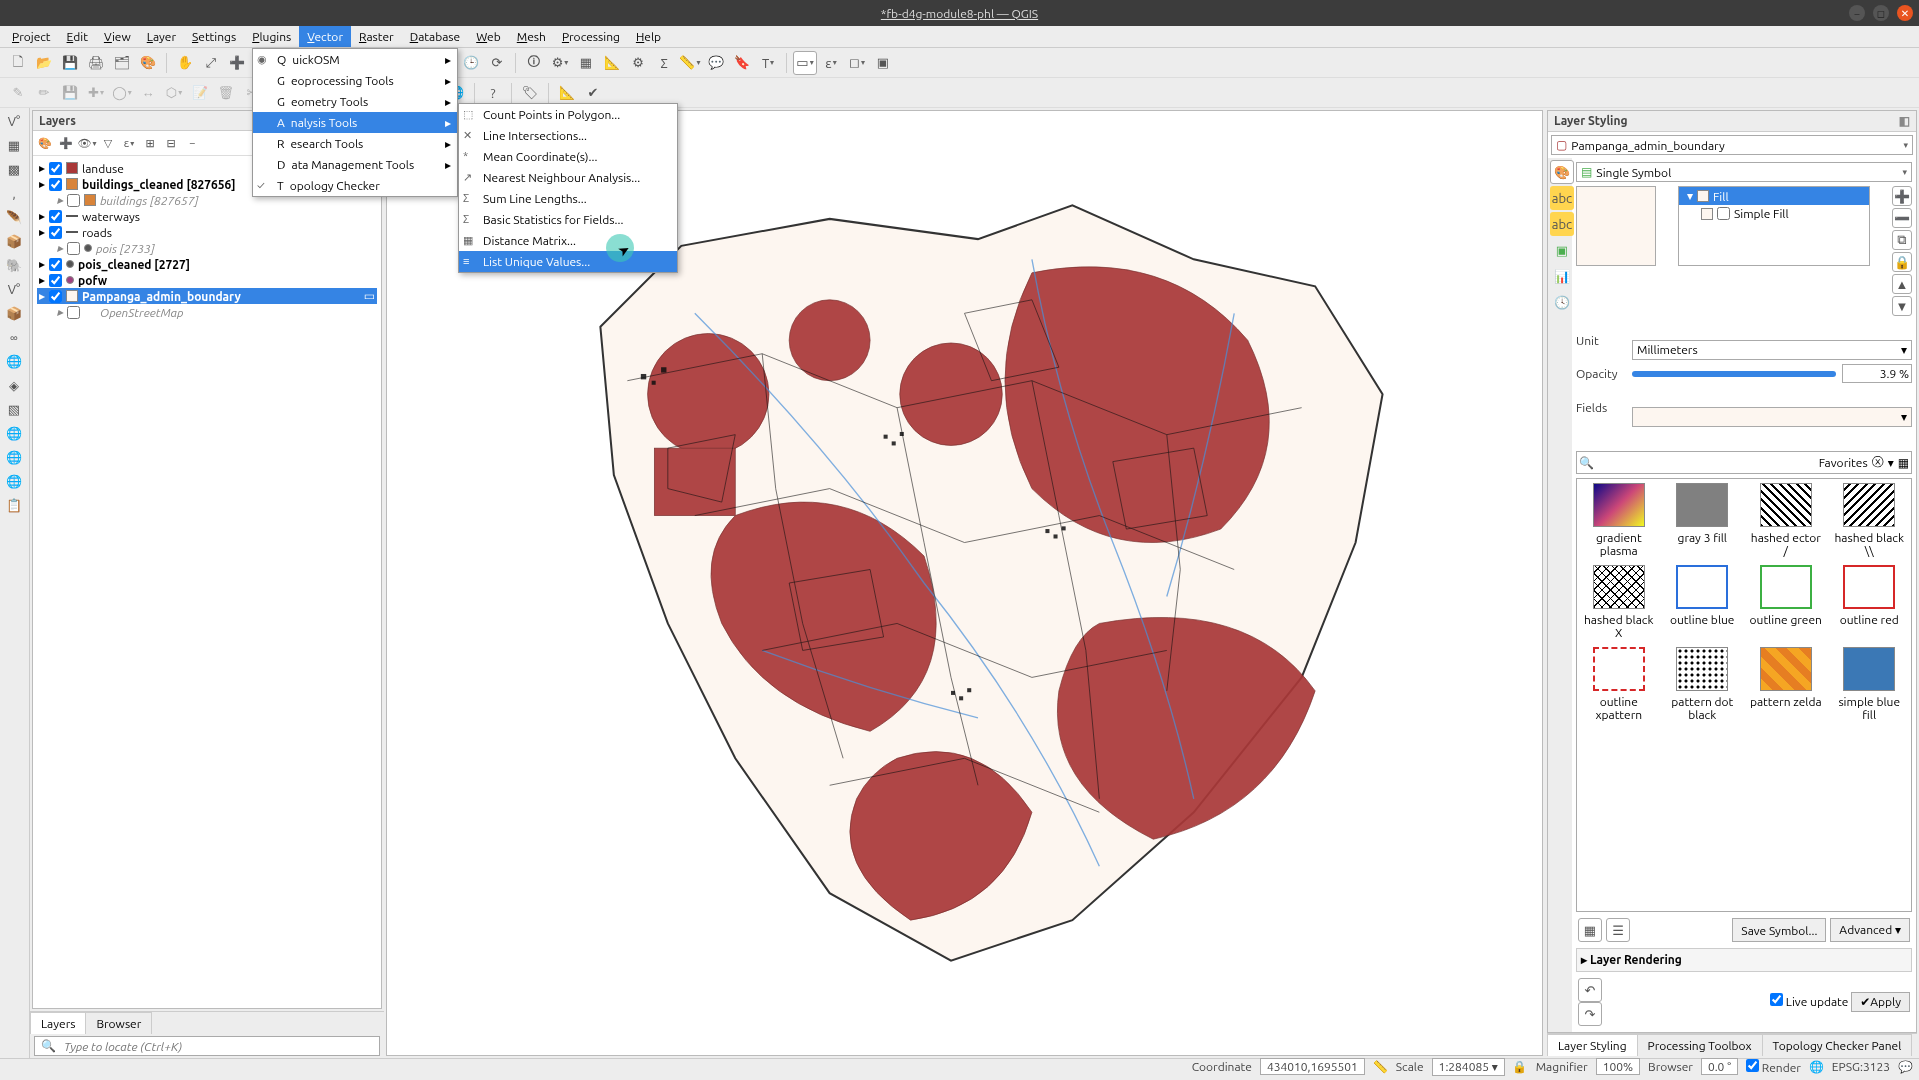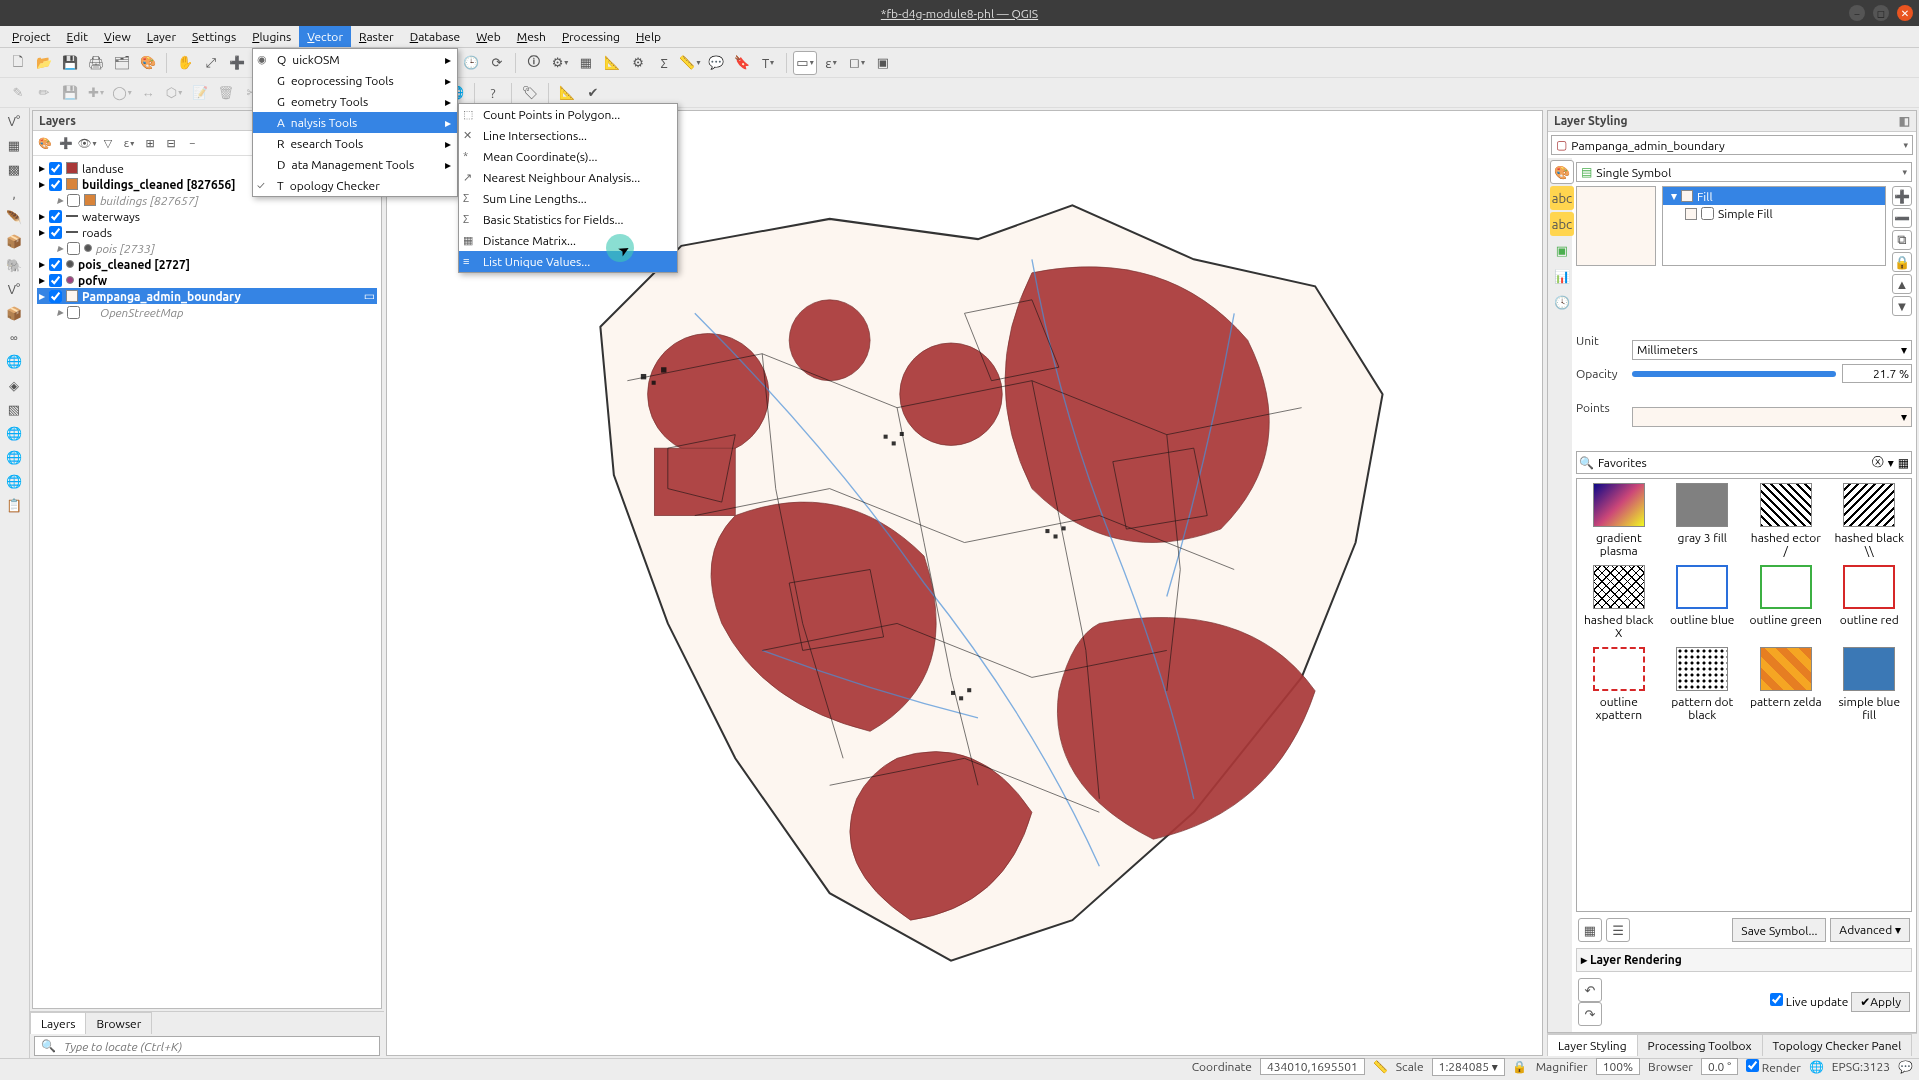--- a/index.html
+++ b/index.html
@@ -49,34 +49,34 @@
 
 .canvas-wrap { flex: 1; position: relative; background: #fff; border: 1px solid #bbb; margin: 2px; overflow:hidden;}
 .canvas-wrap svg { width: 100%; height: 100%; }
 
 .right-col { width: 370px; display:flex; flex-direction:column; margin:2px; }
 .right-toolstrip { width: 24px; background:#ededed; display:flex; flex-direction:column; gap:2px; padding:2px; }
 .style-body { display:flex; flex:1; }
 .style-main { flex:1; padding:4px; display:flex; flex-direction:column; gap:4px; overflow:hidden;}
 .dropdown-field { border:1px solid #aaa; background:#fff; padding:2px 4px; display:flex; align-items:center; justify-content:space-between;}
 .dropdown-field::after { content:"▾"; color:#666; font-size:9px;}
-.symbol-preview-row { display:flex; gap:6px; align-items:flex-start;}
+.symbol-preview-row { display:flex; gap:22px; align-items:flex-start;}
 .symbol-preview { width:80px; height:80px; border:1px solid #aaa; background:#fdf6f0;}
 .symbol-tree { flex:1; border:1px solid #aaa; height:80px; }
 .symbol-tree .trow { padding:2px 6px; display:flex; align-items:center; gap:4px;}
 .symbol-tree .trow.sel { background:#3584e4; color:#fff;}
 .side-btns { display:flex; flex-direction:column; gap:2px;}
 .side-btns .toolbtn { width:20px; height:20px; border:1px solid #aaa;}
 .prop-row { display:flex; align-items:center; gap:6px;}
 .prop-row label { width:50px; color:#333;}
 .prop-row .field { flex:1; border:1px solid #aaa; padding:2px 4px; background:#fff; display:flex; justify-content:space-between;margin-top:20px;}
 .prop-row .slider { flex:1; height:6px; background:linear-gradient(to right,#3584e4,#3584e4); border-radius:3px; position:relative;}
 .prop-row .numbox { width:70px; border:1px solid #aaa; padding:2px; text-align:right; background:#fff;}
 .favorites-hd { display:flex; align-items:center; gap:4px; border:1px solid #aaa; padding:2px;}
-.favorites-hd input { border:none; flex:1; outline:none;}
+.favorites-hd input { border:none; flex:1; outline:none;text-align:right;}
 .swatch-grid { display:grid; grid-template-columns: repeat(4,1fr); gap:8px; padding:4px; border:1px solid #aaa; flex:1; overflow:auto; align-content:start;}
 .swatch { display:flex; flex-direction:column; align-items:center; gap:4px; font-size:11px; text-align:center;}
 .swatch .sbox { width:52px; height:44px; border:1px solid #888;}
 .rendering-hd { border:1px solid #ccc; padding:4px; background:#f5f5f5; font-weight:bold;}
 .apply-row { display:flex; justify-content:space-between; align-items:center; padding:2px;}
 .apply-row button { border:1px solid #aaa; background:#ededed; padding:2px 8px;}
 
 
 .dropdown { position: absolute; background: #fff; border: 1px solid #999; box-shadow: 2px 2px 6px rgba(0,0,0,0.3); z-index: 100; min-width: 200px; }
 .dropdown .ditem { padding: 4px 24px 4px 24px; display:flex; align-items:center; gap:6px; position:relative; white-space:nowrap;}
@@ -402,24 +402,24 @@
           <div class="prop-row">
             <label>Unit</label>
             <div class="field">
                 <span>Millimeters</span>
                 <span>▾</span>
               </div>
           </div>
           <div class="prop-row">
             <label>Opacity</label>
             <div class="slider"></div>
-            <div class="numbox">21.7 %</div>
+            <div class="numbox">3.9 %</div>
           </div>
           <div class="prop-row">
-            <label>Points</label>
+            <label>Fields</label>
             <div class="field" style="background:#fdf6f0;">
                 <span></span>
                 <span>▾</span>
               </div>
           </div>
           <div style="height:16px;"></div>
           <div class="favorites-hd">
             <span>🔍</span>
             <input type="text" value="Favorites" style="">
             <span>ⓧ</span>

